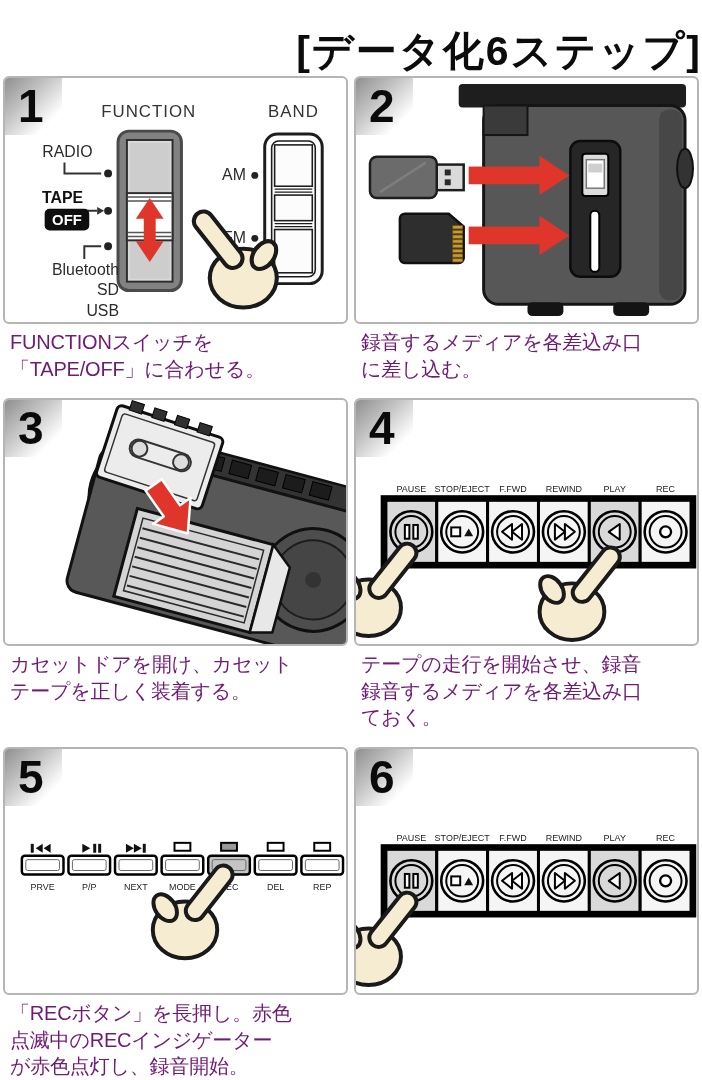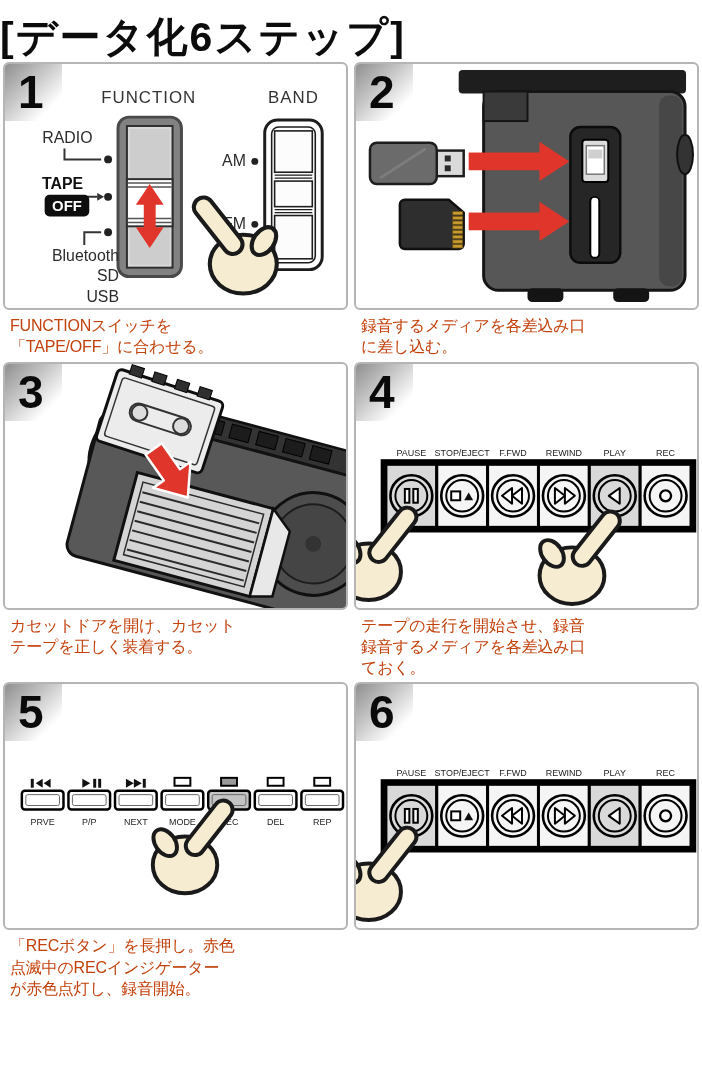--- a/index.html
+++ b/index.html
@@ -1,40 +1,40 @@
 <!DOCTYPE html>
 <html><head>
 <meta charset="utf-8">
 <style>
   html,body { margin:0; padding:0; background:#ffffff; }
   .page {
     width:702px; height:1080px; background:#fff; position:relative;
     font-family:"Liberation Sans", sans-serif; color:#111; overflow:hidden;
   }
   .title {
-    text-align:left; font-size:41px; font-weight:bold; letter-spacing:2px;
-    padding-top:10px; height:52px; color:#0c0c0c;
+    text-align:right; font-size:41px; font-weight:bold; letter-spacing:2px;
+    padding-top:24px; height:52px; color:#0c0c0c;
   }
   .grid { display:grid; grid-template-columns:351px 351px; }
   .cell { padding:0 3px; box-sizing:border-box; }
   .panel {
     position:relative; height:248px; background:#fff;
     border:2px solid #b5b5b5; border-radius:6px; overflow:hidden;
     box-sizing:border-box;
   }
   .panel svg { display:block; width:100%; height:100%; }
   .plate {
     position:absolute; top:0; left:0; width:57px; height:57px;
     background:linear-gradient(135deg,#8f8f8f 0%,#c9c9c9 42%,#ffffff 78%);
     font-size:46px; font-weight:bold; line-height:56px; padding-left:13px;
     box-sizing:border-box; color:#0a0a0a;
   }
   .caption {
-    font-size:16px; line-height:1.33; padding:5px 0 4px 7px;
-    white-space:pre-line; color:#c2410c; letter-spacing:-0.2px;
+    font-size:20px; line-height:1.33; padding:5px 0 16px 7px;
+    white-space:pre-line; color:#701a75; letter-spacing:-0.2px;
   }
   svg text { font-family:"Liberation Sans", sans-serif; }
   .sw-title { font-size:17px; fill:#333; letter-spacing:1px; }
   .side-lab { font-size:16px; fill:#2b2b2b; }
   .side-lab-b { font-size:16px; fill:#111; font-weight:bold; }
   .off-lab { font-size:15px; fill:#fff; font-weight:bold; }
   .btn-lab { font-size:9px; fill:#222; }
   .deck-lab { font-size:9px; fill:#222; }
   .hidden-defs { position:absolute; width:0; height:0; }
 </style>

